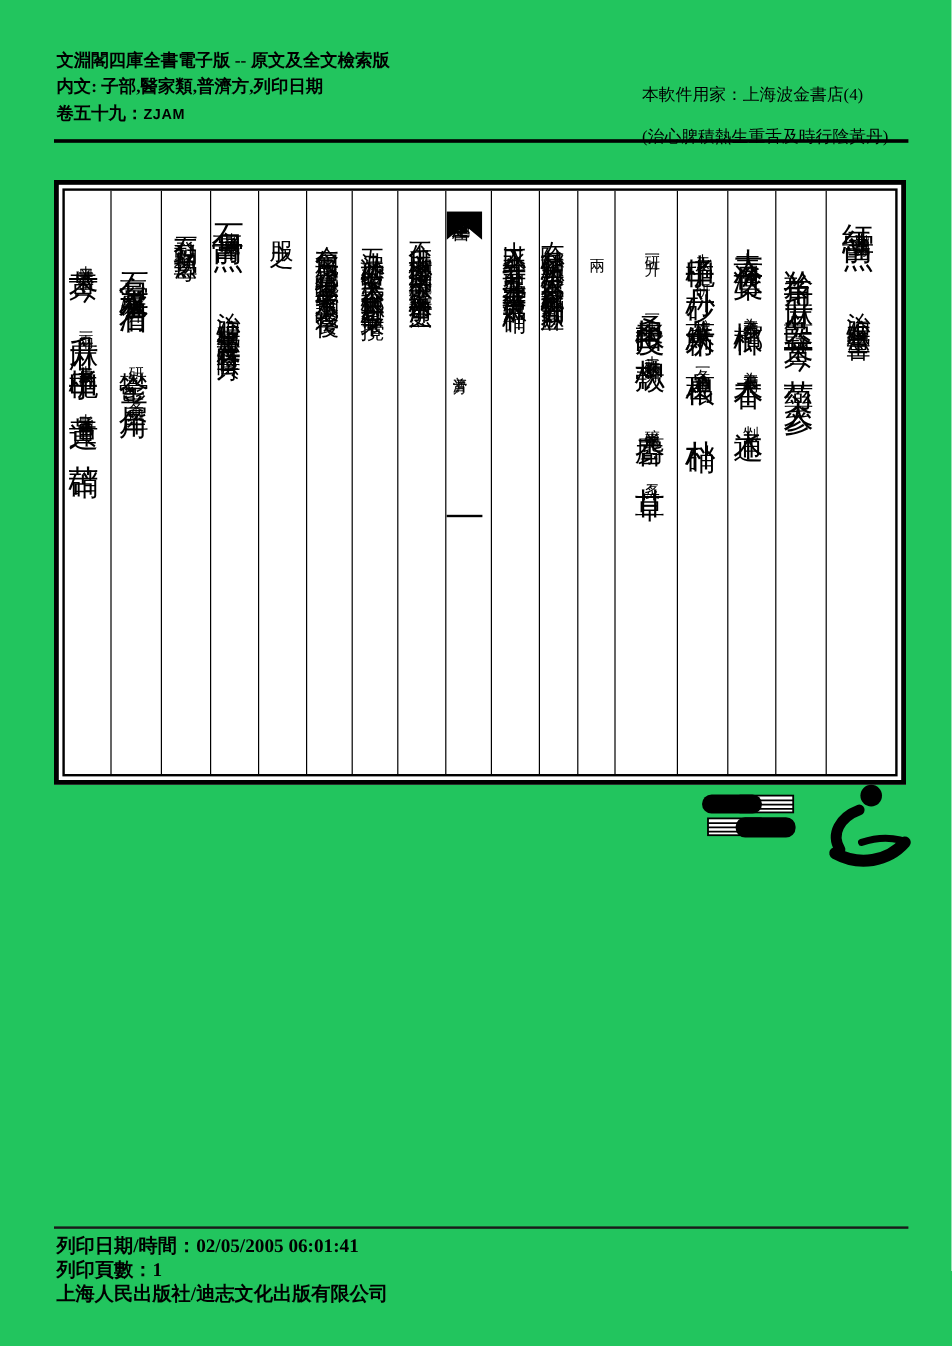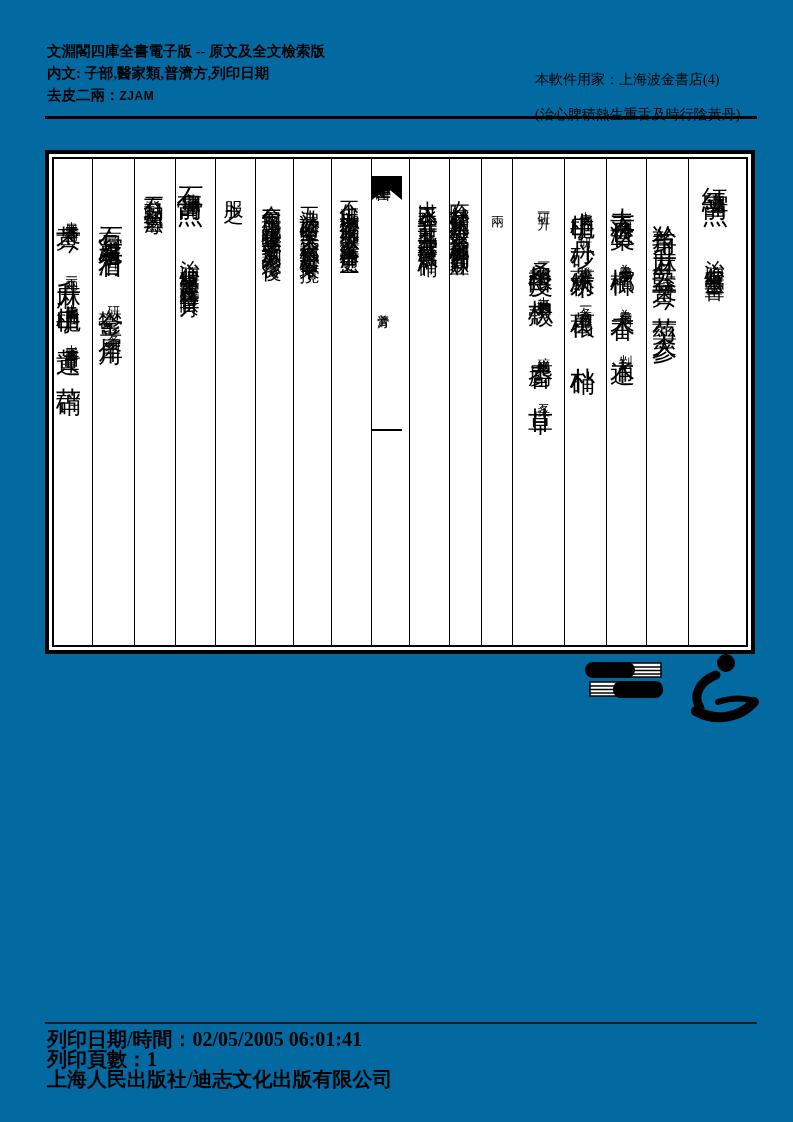--- a/index.html
+++ b/index.html
@@ -1,17 +1,17 @@
 <!DOCTYPE html>
 <html><head>
 <meta charset="utf-8">
 <style>
   html,body{margin:0;padding:0;background:#fff;}
   body{width:793px;height:1122px;font-family:"Liberation Serif",serif;color:#000;}
-  .page{position:relative;width:793px;height:1122px;overflow:hidden;background:#0369a1;}
+  .page{position:relative;width:793px;height:1122px;overflow:hidden;background:#22c55e;}
 
   
   .hdr-left{position:absolute;left:47px;top:40px;font-weight:bold;font-size:14.5px;line-height:22px;white-space:nowrap;}
   .hdr-user{font-family:"Liberation Sans",sans-serif;font-size:12px;letter-spacing:.5px;}
   .hdr-right{position:absolute;left:535px;top:44px;font-size:14px;line-height:17px;white-space:nowrap;margin-top:27px;}
   .hdr-right .l2{margin-top:18px;}
   .rule-top{position:absolute;left:45px;top:116px;width:712px;height:3px;background:#000;}
 
   
   .bookframe{position:absolute;left:45px;top:150px;width:710px;height:504px;border:4px solid #000;padding:3px;box-sizing:border-box;background:#fff;}
@@ -34,31 +34,31 @@
             clip-path:polygon(0 0,100% 0,100% 100%,50% 48%,0 100%);}
   .sp-name{font-size:12px;letter-spacing:1px;}
   .sp-line{display:inline-block;width:30px;height:2px;background:#000;vertical-align:middle;}
 
   
   .logo-books{position:absolute;left:583px;top:660px;}
   .logo-brush{position:absolute;left:678px;top:650px;}
 
   
   .rule-bottom{position:absolute;left:45px;top:1022px;width:712px;height:2px;background:#1a1a1a;}
-  .ftr{position:absolute;left:47px;top:1029px;font-weight:bold;font-size:20px;line-height:20px;white-space:nowrap;}
+  .ftr{position:absolute;left:47px;top:1029px;font-weight:bold;font-size:16px;line-height:20px;white-space:nowrap;}
 </style>
 </head>
 <body>
 
 <div class="page">
 
   <div class="hdr-left">
     <div>文淵閣四庫全書電子版 -- 原文及全文檢索版</div>
     <div>内文: 子部,醫家類,普濟方,列印日期</div>
-    <div><span>去皮二兩：</span><span class="hdr-user">ZJAM</span></div>
+    <div><span>卷五十九：</span><span class="hdr-user">ZJAM</span></div>
   </div>
   <div class="hdr-right">
     <div class="l1">本軟件用家：上海波金書店(4)</div>
     <div class="l2">(治心脾積熱生重舌及時行陰黃丹)</div>
   </div>
   <div class="rule-top"></div>
 
   <div class="bookframe">
     <div class="bookinner">
       <div id="cols">

